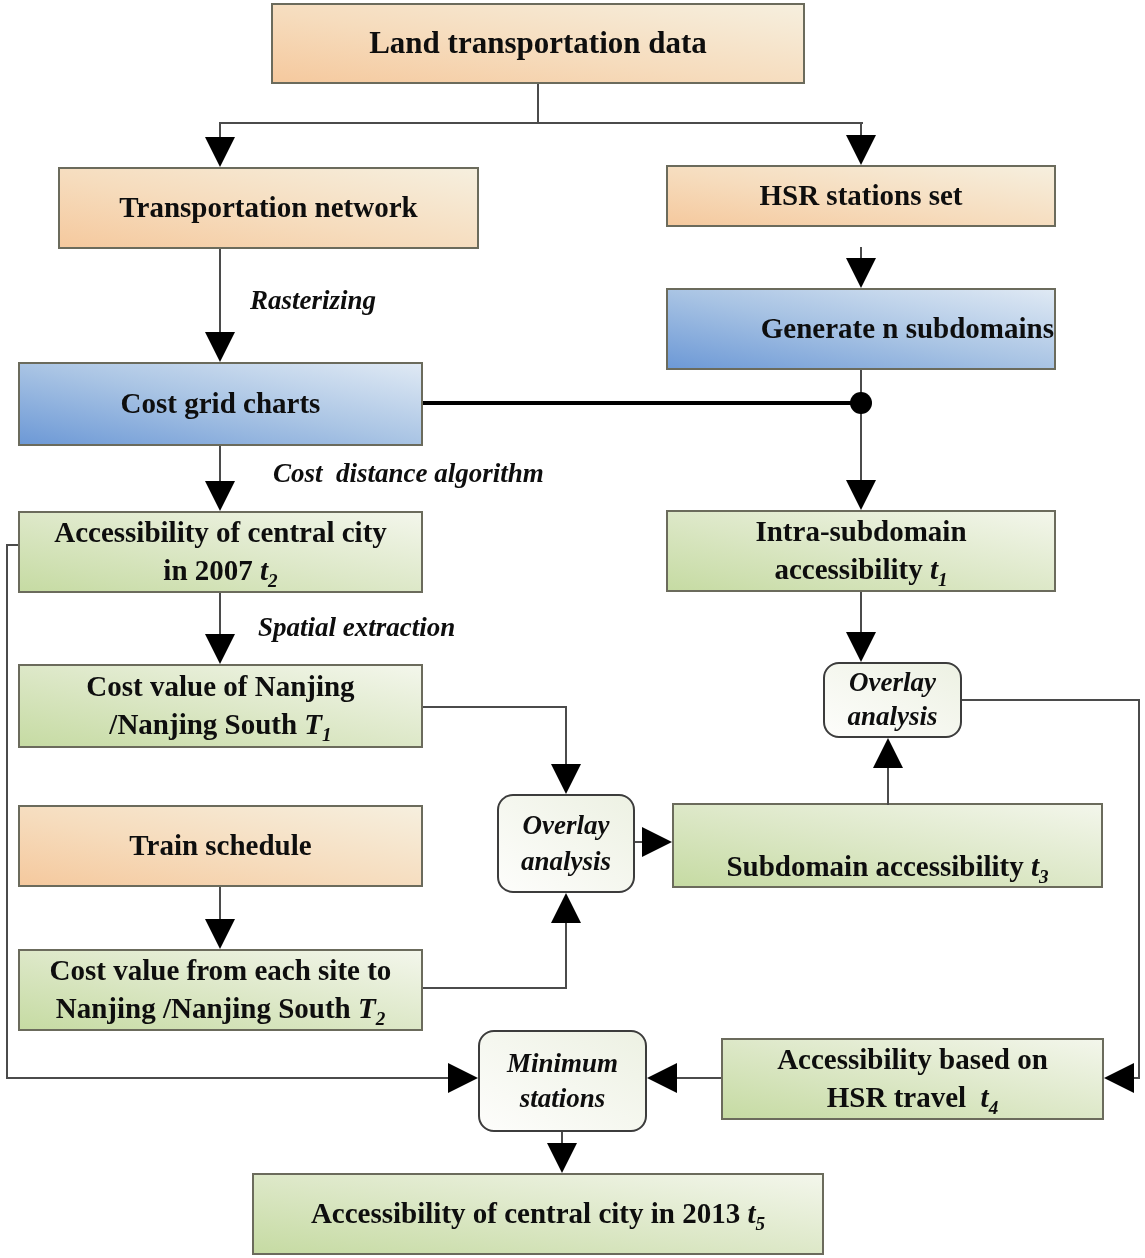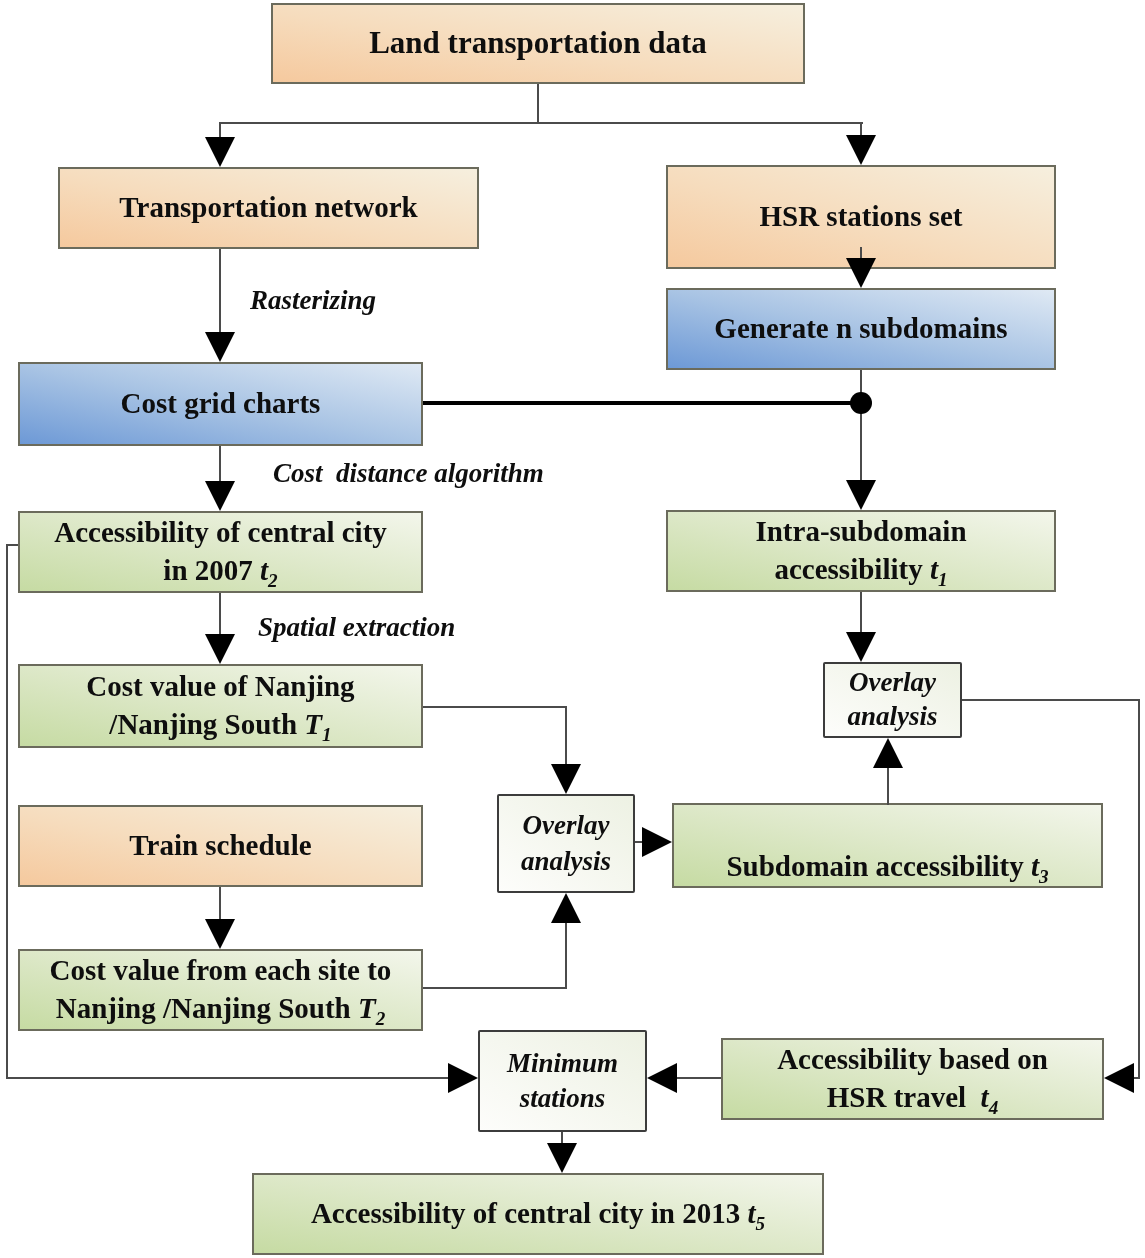--- a/index.html
+++ b/index.html
@@ -9,21 +9,21 @@
   }
   .node{
     position:absolute;box-sizing:border-box;border:2px solid #6b6b5c;
     display:flex;flex-direction:column;align-items:center;justify-content:center;
     text-align:center;font-weight:bold;font-size:29px;line-height:1.3;color:#0e0e0e;
   }
   .orange{background:linear-gradient(to top right,#f5c99e 0%,#f6dcbd 45%,#f6efde 100%);}
   .blue{background:linear-gradient(to top right,#6d99d6 0%,#a9c4e4 50%,#dfe9f4 100%);}
   .green{background:linear-gradient(to top right,#c6dba3 0%,#dde8c8 50%,#f3f6eb 100%);}
   .round{
-    border-radius:2px;border:2px solid #3c3c3c;
+    border-radius:16px;border:2px solid #3c3c3c;
     background:linear-gradient(to top right,#fdfdfb 0%,#edf1e3 100%);
     font-style:italic;font-size:27px;
   }
   .lbl{position:absolute;font-weight:bold;font-style:italic;font-size:27px;
        color:#0e0e0e;white-space:nowrap;line-height:1.2;}
   .line{position:absolute;background:#4b4b4b;}
   .thick{background:#000;}
   .arrow{position:absolute;width:0;height:0;}
   .a-down{border-left:15px solid transparent;border-right:15px solid transparent;border-top:30px solid #000;}
   .a-up{border-left:15px solid transparent;border-right:15px solid transparent;border-bottom:30px solid #000;}
@@ -39,25 +39,25 @@
 <div id="canvas">
 
   <div class="node orange" style="left:271px;top:3px;width:534px;height:81px;font-size:31px;">
     <div>Land transportation data</div>
   </div>
 
   <div class="node orange" style="left:18px;top:167px;width:421px;height:82px;margin-left:40px;">
     <div>Transportation network</div>
   </div>
 
-  <div class="node orange" style="left:666px;top:165px;width:390px;height:104px;">
+  <div class="node orange" style="left:666px;top:165px;width:390px;height:62px;">
     <div>HSR stations set</div>
   </div>
 
-  <div class="node blue" style="left:666px;top:288px;width:390px;height:82px;">
+  <div class="node blue" style="left:666px;top:288px;width:390px;height:82px;align-items:flex-end;">
     <div>Generate n subdomains</div>
   </div>
 
   <div class="node blue" style="left:18px;top:362px;width:405px;height:84px;">
     <div>Cost grid charts</div>
   </div>
 
   <div class="node green" style="left:18px;top:511px;width:405px;height:82px;">
     <div>Accessibility of central city</div>
     <div><span>in 2007 </span><span class="v">t</span><sub>2</sub></div>

